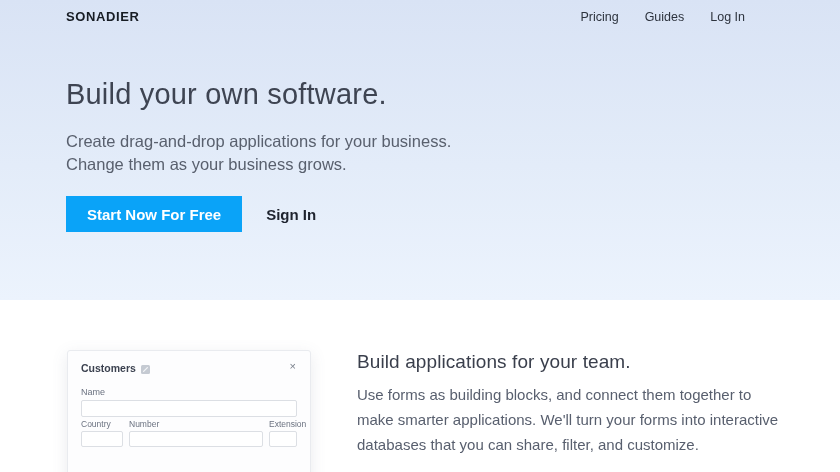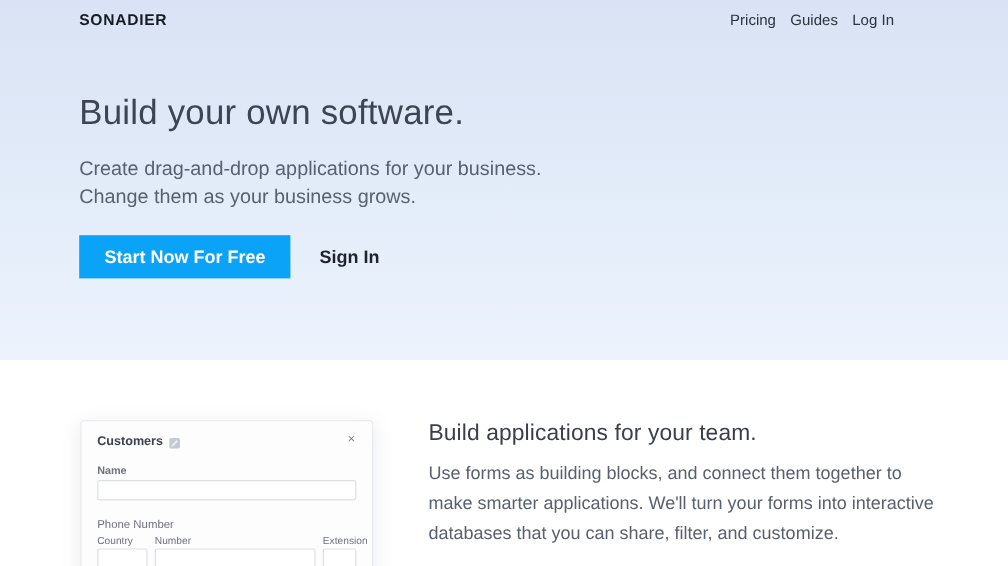--- a/index.html
+++ b/index.html
@@ -22,21 +22,21 @@
     align-items: center;
     justify-content: space-between;
     padding: 9px 95px 0 66px;
   }
   .logo {
     font-size: 13px;
     font-weight: 700;
     letter-spacing: 0.6px;
     color: #171c24;
   }
-  .nav-links { display: flex; gap: 12px; }
+  .nav-links { display: flex; gap: 26px; }
   .nav-link {
     font-size: 12.5px;
     color: #2d333e;
     cursor: pointer;
     text-decoration: none;
   }
   .hero-content { padding: 0 0 0 66px; }
   .hero-title {
     margin-top: 54px;
     font-size: 29px;
@@ -112,21 +112,21 @@
     cursor: pointer;
     line-height: 1;
     padding: 2px 4px;
   }
   .card-body { padding: 0 13px; }
   .field-label {
     font-size: 9px;
     color: #6b7280;
     display: block;
   }
-  .name-label { margin-top: 13px; font-weight: bold; }
+  .name-label { margin-top: 13px; }
   .text-input {
     display: block;
     width: 100%;
     height: 17px;
     margin-top: 3px;
     border: 1px solid #dcdfe4;
     border-radius: 2px;
     background: #ffffff;
     outline: none;
     font-size: 9px;
@@ -203,21 +203,20 @@
         <svg width="9" height="9" viewBox="0 0 9 9">
           <rect x="0" y="0" width="9" height="9" rx="1.5" fill="#c5cad2"></rect>
           <path d="M2.6 6.4 L6.4 2.6" stroke="#f2f4f7" stroke-width="1.3" stroke-linecap="round"></path>
         </svg>
       </span>
       <span class="card-close">×</span>
     </div>
     <div class="card-body">
       <label class="field-label name-label">Name</label>
       <input class="text-input" type="text" style="">
-      <label class="field-label phone-label">Phone Number</label>
       <div class="phone-grid">
         <div>
           <label class="col-label">Country</label>
           <input class="text-input" type="text" style="">
         </div>
         <div>
           <label class="col-label">Number</label>
           <input class="text-input" type="text" style="">
         </div>
         <div>

